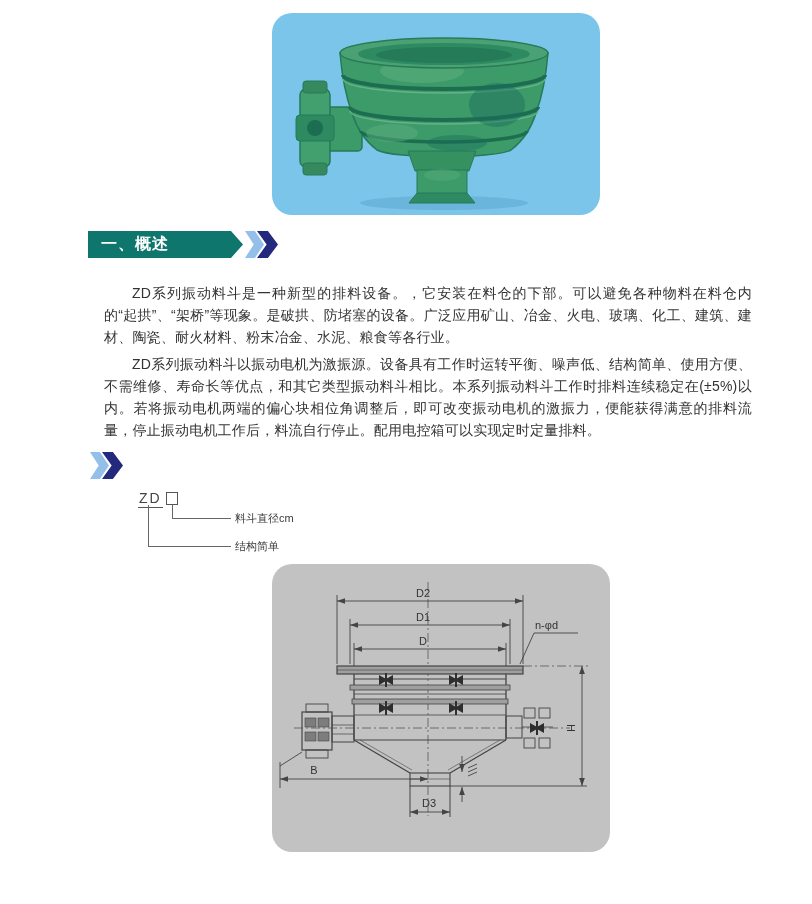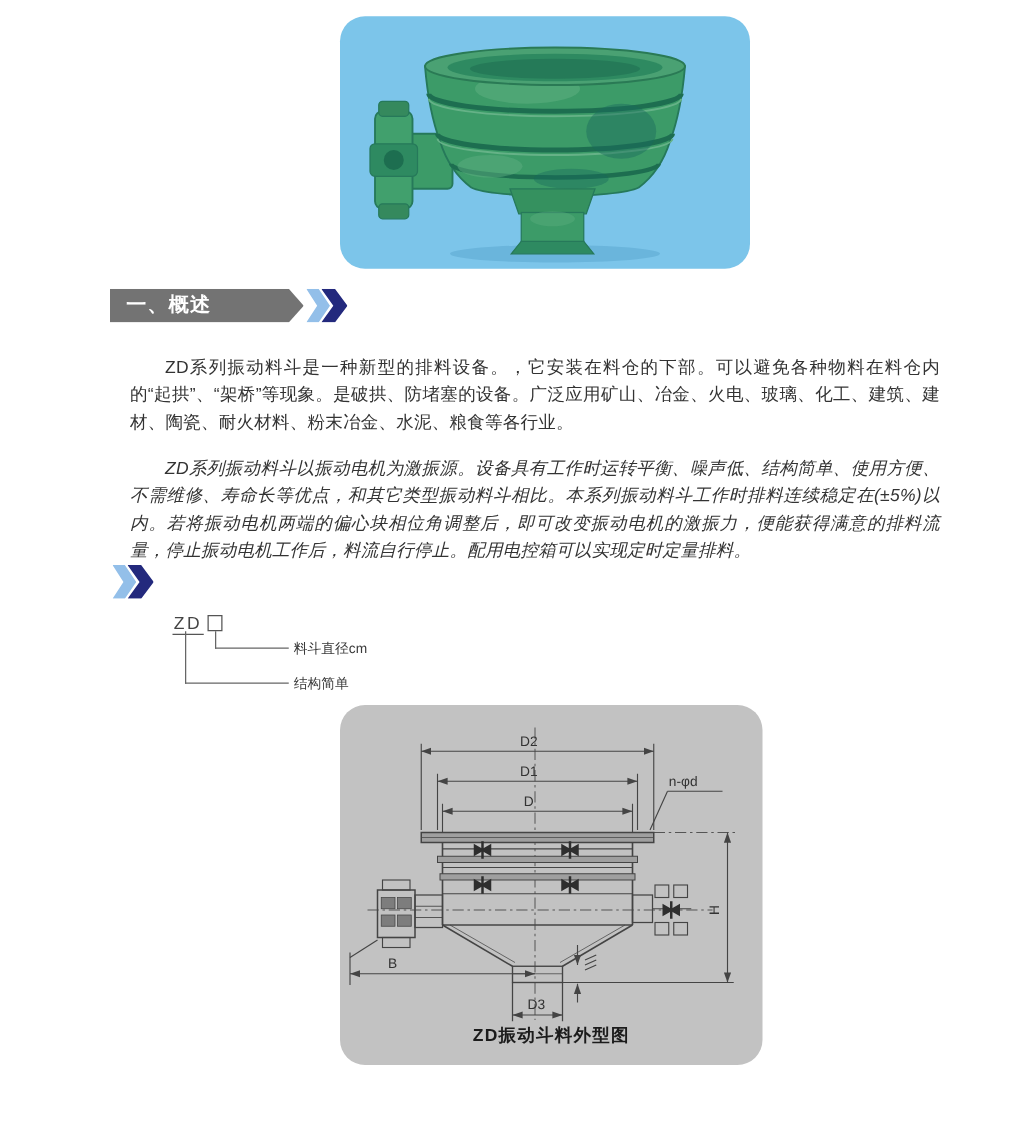--- a/index.html
+++ b/index.html
@@ -10,41 +10,41 @@
     -webkit-font-smoothing:antialiased;
   }
   
   .photo-box{
     position:absolute;left:272px;top:13px;width:328px;height:202px;
     background:#7cc5ea;border-radius:20px;overflow:hidden;
   }
   
   .banner{position:absolute;left:88px;height:27px;display:flex;align-items:stretch;}
   .banner-bar{
-    background:#737373;color:#ffffff;font-size:16px;font-weight:bold;
+    background:#0f766e;color:#ffffff;font-size:16px;font-weight:bold;
     width:142px;display:flex;align-items:center;padding-left:13px;letter-spacing:1px;
     clip-path:polygon(0 0,calc(100% - 12px) 0,100% 50%,calc(100% - 12px) 100%,0 100%);
   }
   .chev{display:block;height:27px;}
   .chev-light{
     width:19px;margin-left:2px;background:#93bfe9;
     clip-path:polygon(0 0,52% 0,100% 50%,52% 100%,0 100%,46% 50%);
   }
   .chev-dark{
     width:21px;margin-left:-7px;background:#23297d;
     clip-path:polygon(0 0,52% 0,100% 50%,52% 100%,0 100%,46% 50%);
   }
   
   .para{
     position:absolute;left:88px;width:648px;margin:16px;
     font-size:14px;line-height:22px;color:#333333;
     text-align:justify;text-indent:2em;letter-spacing:0.2px;
   }
   #para1{top:266px;}
-  #para2{top:347px;font-style:italic;}
+  #para2{top:337px;}
   
   .model-diagram{position:absolute;left:88px;top:488px;width:330px;height:80px;}
   .md-zd{
     position:absolute;left:50px;top:2px;font-size:14px;color:#444;
     letter-spacing:2px;border-bottom:1.5px solid #555;padding:0 1px 1px 1px;text-align:right;
   }
   .md-box{
     position:absolute;left:78px;top:4px;width:10px;height:11px;
     border:1.5px solid #555;
   }
@@ -263,14 +263,13 @@
       <path class="dimline" d="M8,194 V220" stroke-width="0.7"></path>
       <path class="dimline" d="M8,211 H156" marker-start="url(#as)" marker-end="url(#ae)"></path>
       <text class="dimtext" x="42" y="206" text-anchor="middle">B</text>
     </g>
 
     <g>
       <path class="dimline" d="M138,244 H178" marker-start="url(#as)" marker-end="url(#ae)"></path>
       <text class="dimtext" x="157" y="239" text-anchor="middle">D3</text>
     </g>
   </svg>
-  <div class="drawing-caption">ZD振动斗料外型图</div>
 </div>
 
 </body></html>

